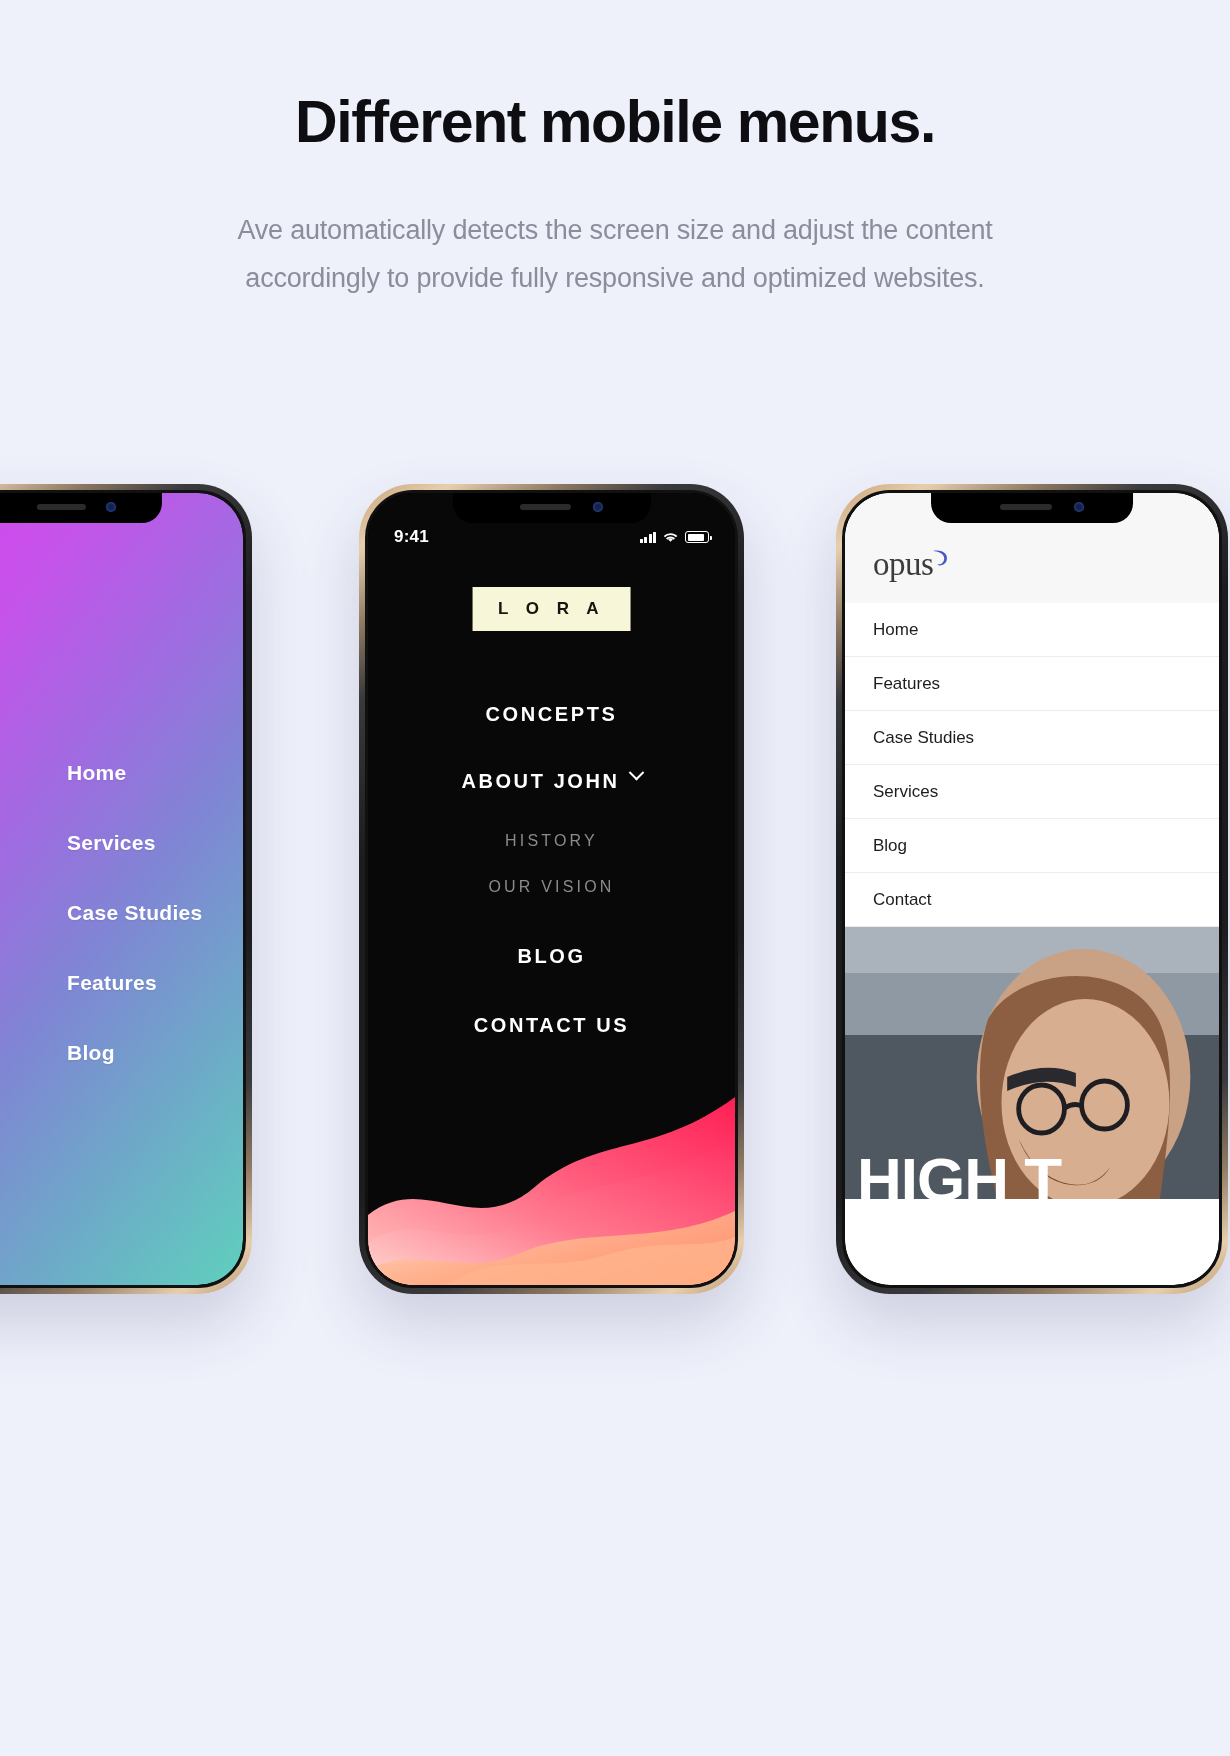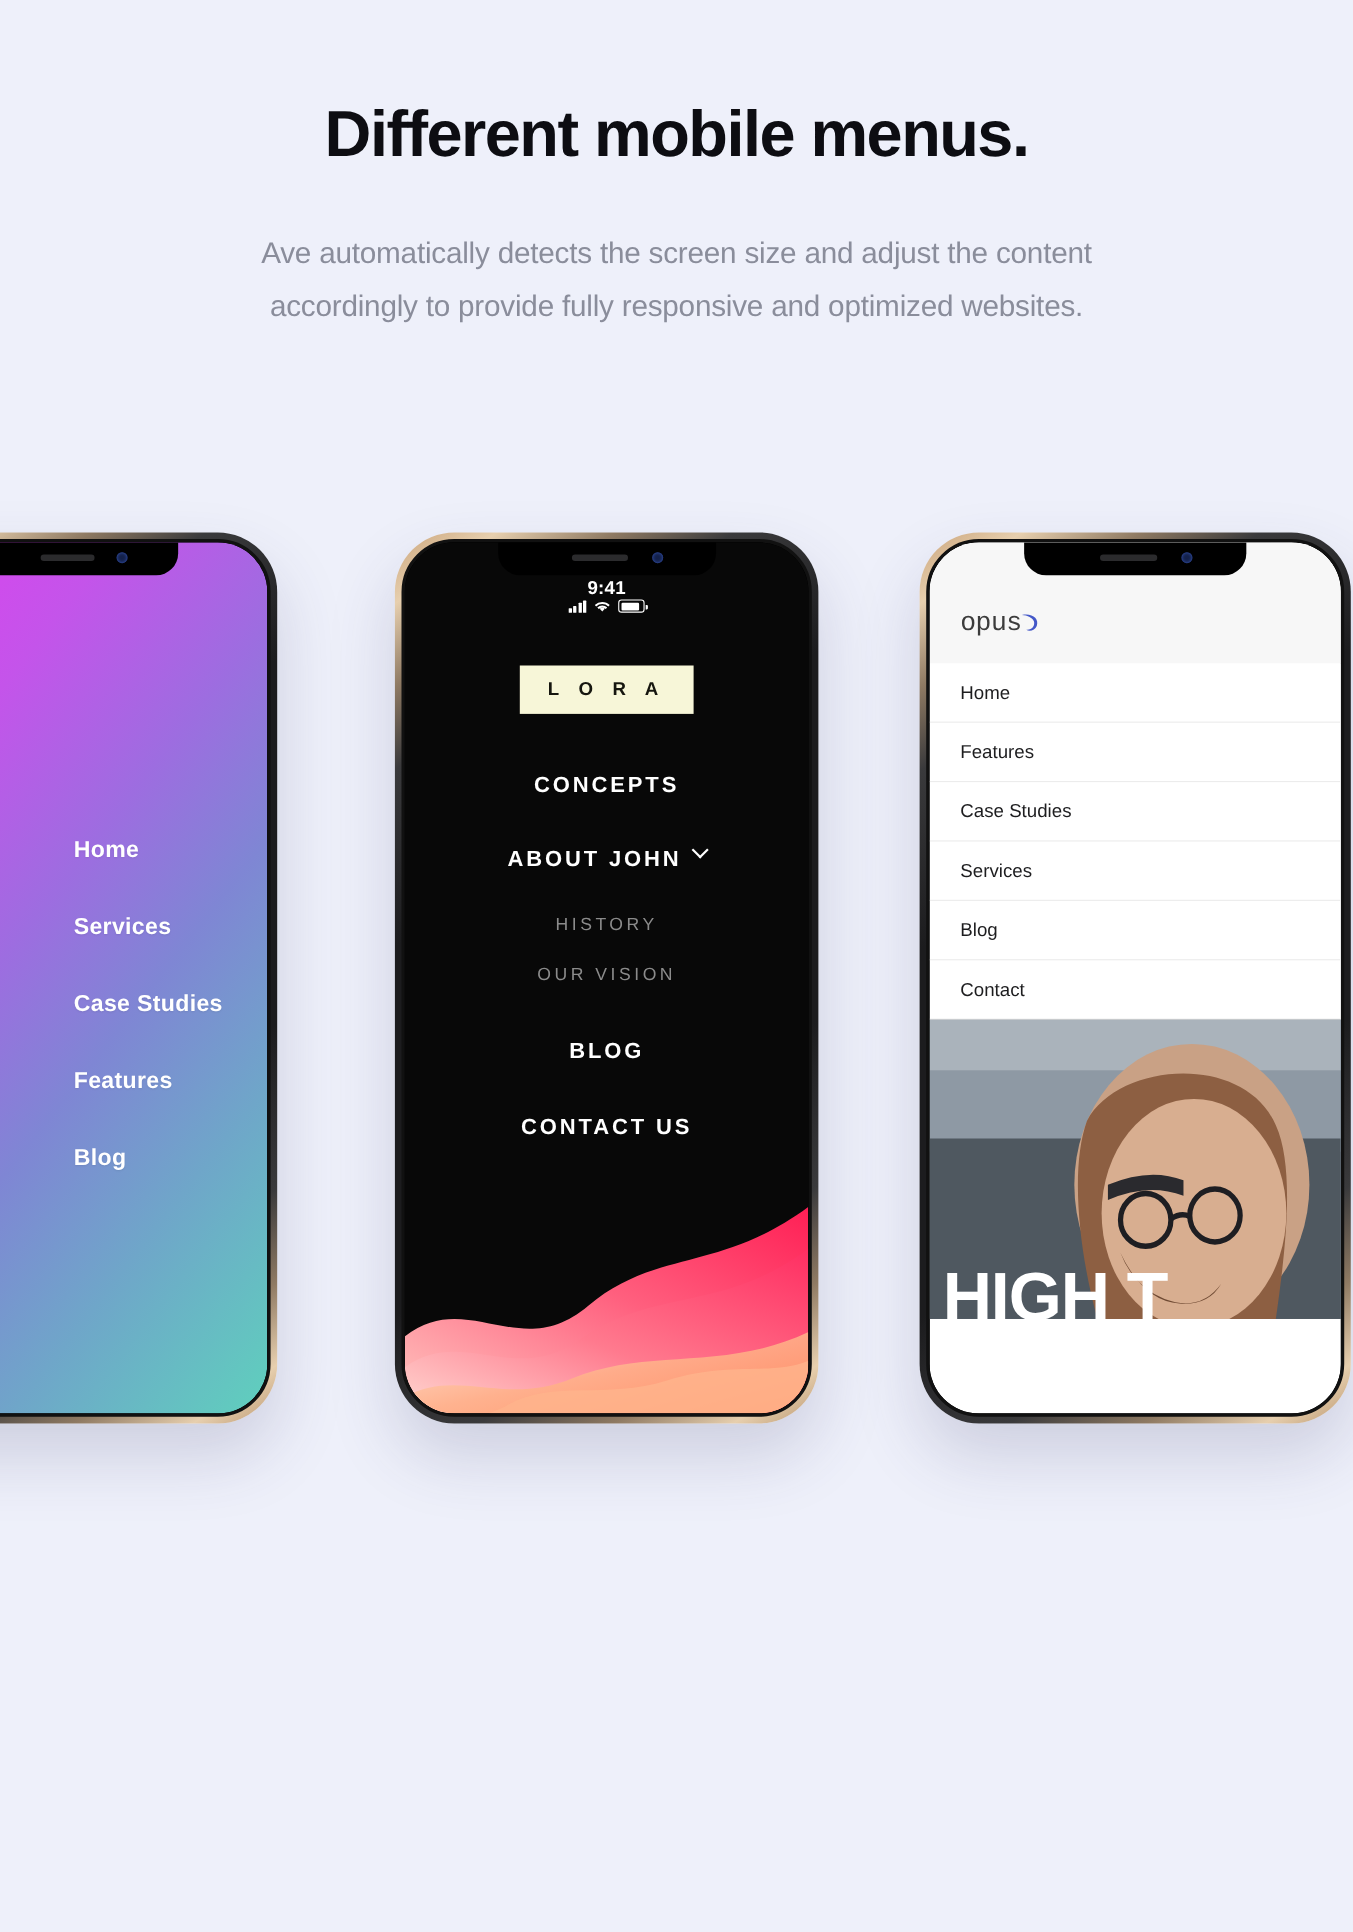--- a/index.html
+++ b/index.html
@@ -71,39 +71,39 @@
     letter-spacing:.3px; white-space:nowrap;
     text-shadow:0 1px 2px rgba(0,0,0,.08);
   }
 
   
   #phone2 { left:359px; width:385px; height:810px; }
   .dark-screen { width:100%; height:100%; background:#080808; position:relative; }
   .statusbar {
     position:absolute; top:32px; left:0; right:0; height:24px;
     display:flex; align-items:center; justify-content:space-between;
-    padding:0 26px; z-index:9;flex-direction:column;
+    padding:0 26px; z-index:9;
   }
   .status-time { color:#fff; font-size:17px; font-weight:700; letter-spacing:.2px; }
   .status-right { display:flex; align-items:center; gap:7px; }
   .sig { display:flex; align-items:flex-end; gap:1.5px; height:11px; }
   .sig i { width:3px; background:#fff; border-radius:.5px; display:block; }
   .sig i:nth-child(1){height:4px}.sig i:nth-child(2){height:6px}
   .sig i:nth-child(3){height:8.5px}.sig i:nth-child(4){height:11px}
   .wifi { width:15px; height:11px; position:relative; }
   .wifi svg { display:block; }
   .batt {
     width:24px; height:12px; border:1.5px solid #fff; border-radius:3px;
     position:relative; padding:1.5px;
   }
   .batt::after{content:"";position:absolute;right:-3.5px;top:3.5px;width:2px;height:4px;background:#fff;border-radius:0 1px 1px 0}
   .batt span{display:block;height:100%;width:88%;background:#fff;border-radius:1px}
 
   .lora-logo {
-    position:absolute; top:112px; left:50%; transform:translateX(-50%);
+    position:absolute; top:94px; left:50%; transform:translateX(-50%);
     background:#f7f6d8; padding:12px 26px;
   }
   .lora-logo span {
     color:#16160f; font-size:17px; font-weight:700; letter-spacing:6.5px;
   }
   .dark-menu {
     position:absolute; top:210px; left:0; right:0;
     display:flex; flex-direction:column; align-items:center;
   }
   .dark-menu .row { display:flex; align-items:flex-start; gap:11px; }
@@ -124,22 +124,22 @@
   
   #phone3 { left:836px; width:392px; height:810px; }
   .light-screen { width:100%; height:100%; background:#fff; position:relative; }
   .opus-bar {
     height:110px; background:#f7f7f7; position:relative;
   }
   .opus-wrap {
     position:absolute; left:28px; bottom:20px; display:flex; align-items:flex-start;
   }
   .opus-word {
-    font-size:24px; font-weight:400; color:#3c3c3c; letter-spacing:-0.5px;
-    font-family:Liberation Mono, monospace;
+    font-size:33px; font-weight:400; color:#3c3c3c; letter-spacing:-0.5px;
+    font-family:Liberation Serif, serif;
   }
   .opus-swoosh { margin-left:-4px; margin-top:2px; }
   .list-menu { background:#fff; }
   .list-menu .li {
     height:54px; display:flex; align-items:center;
     padding-left:28px; border-bottom:1px solid #ececec;
     font-size:17px; color:#1d1d1f; font-weight:400;
   }
   .photo {
     position:relative; height:272px; overflow:hidden;

